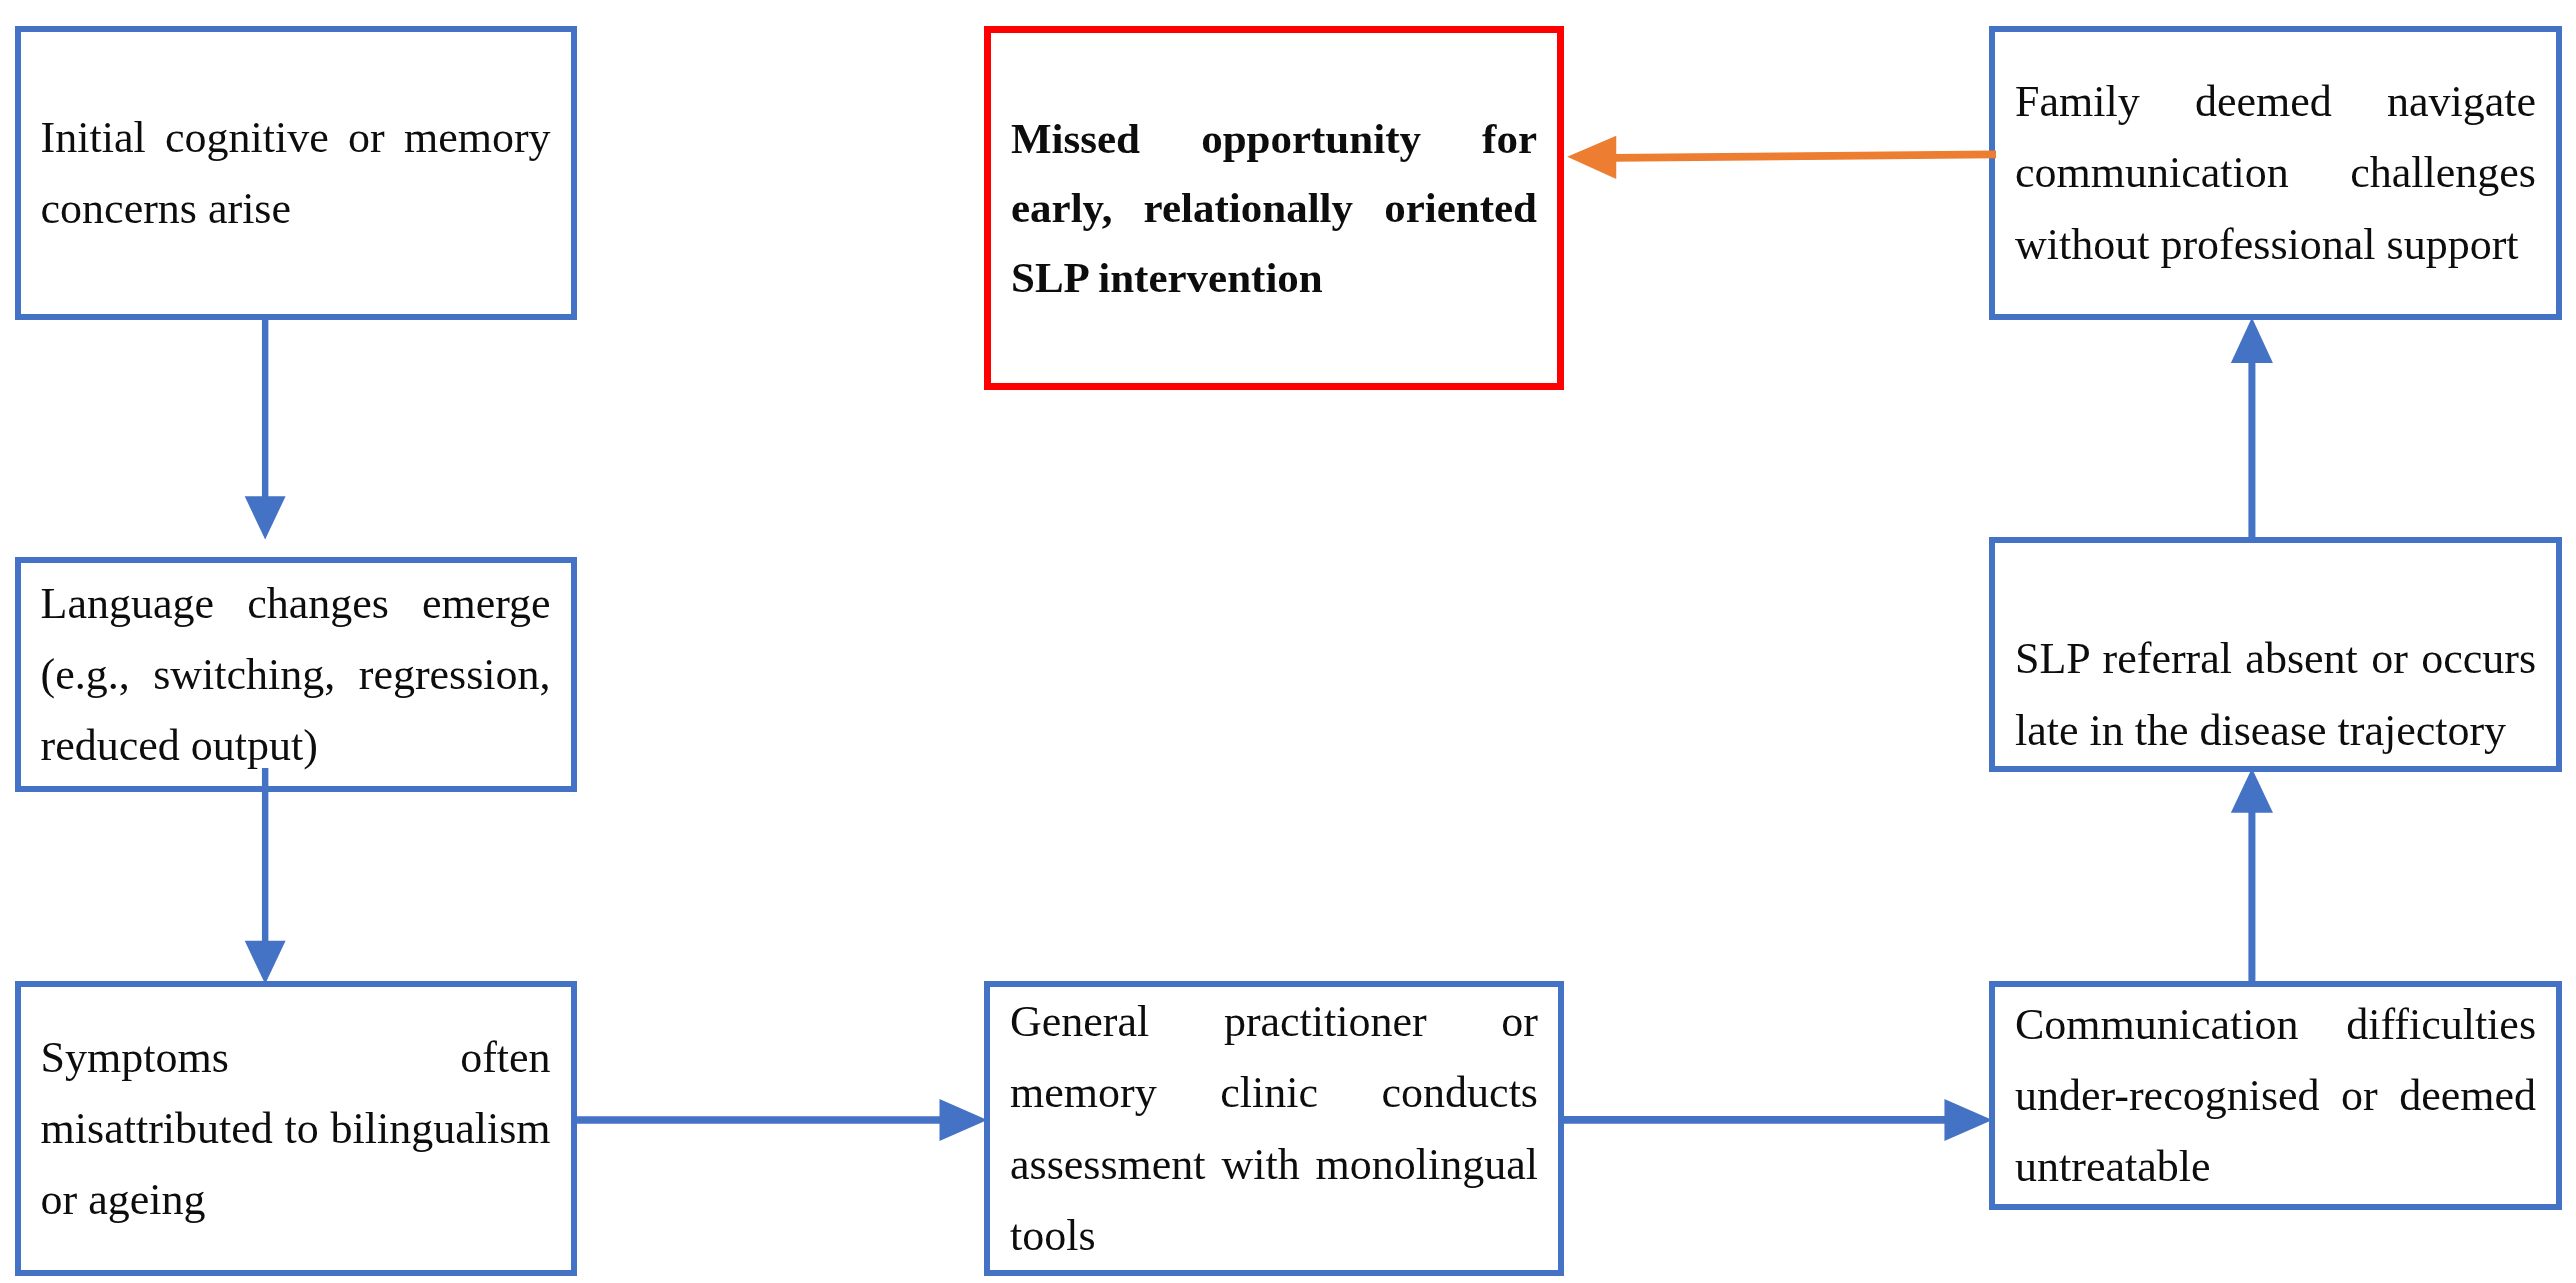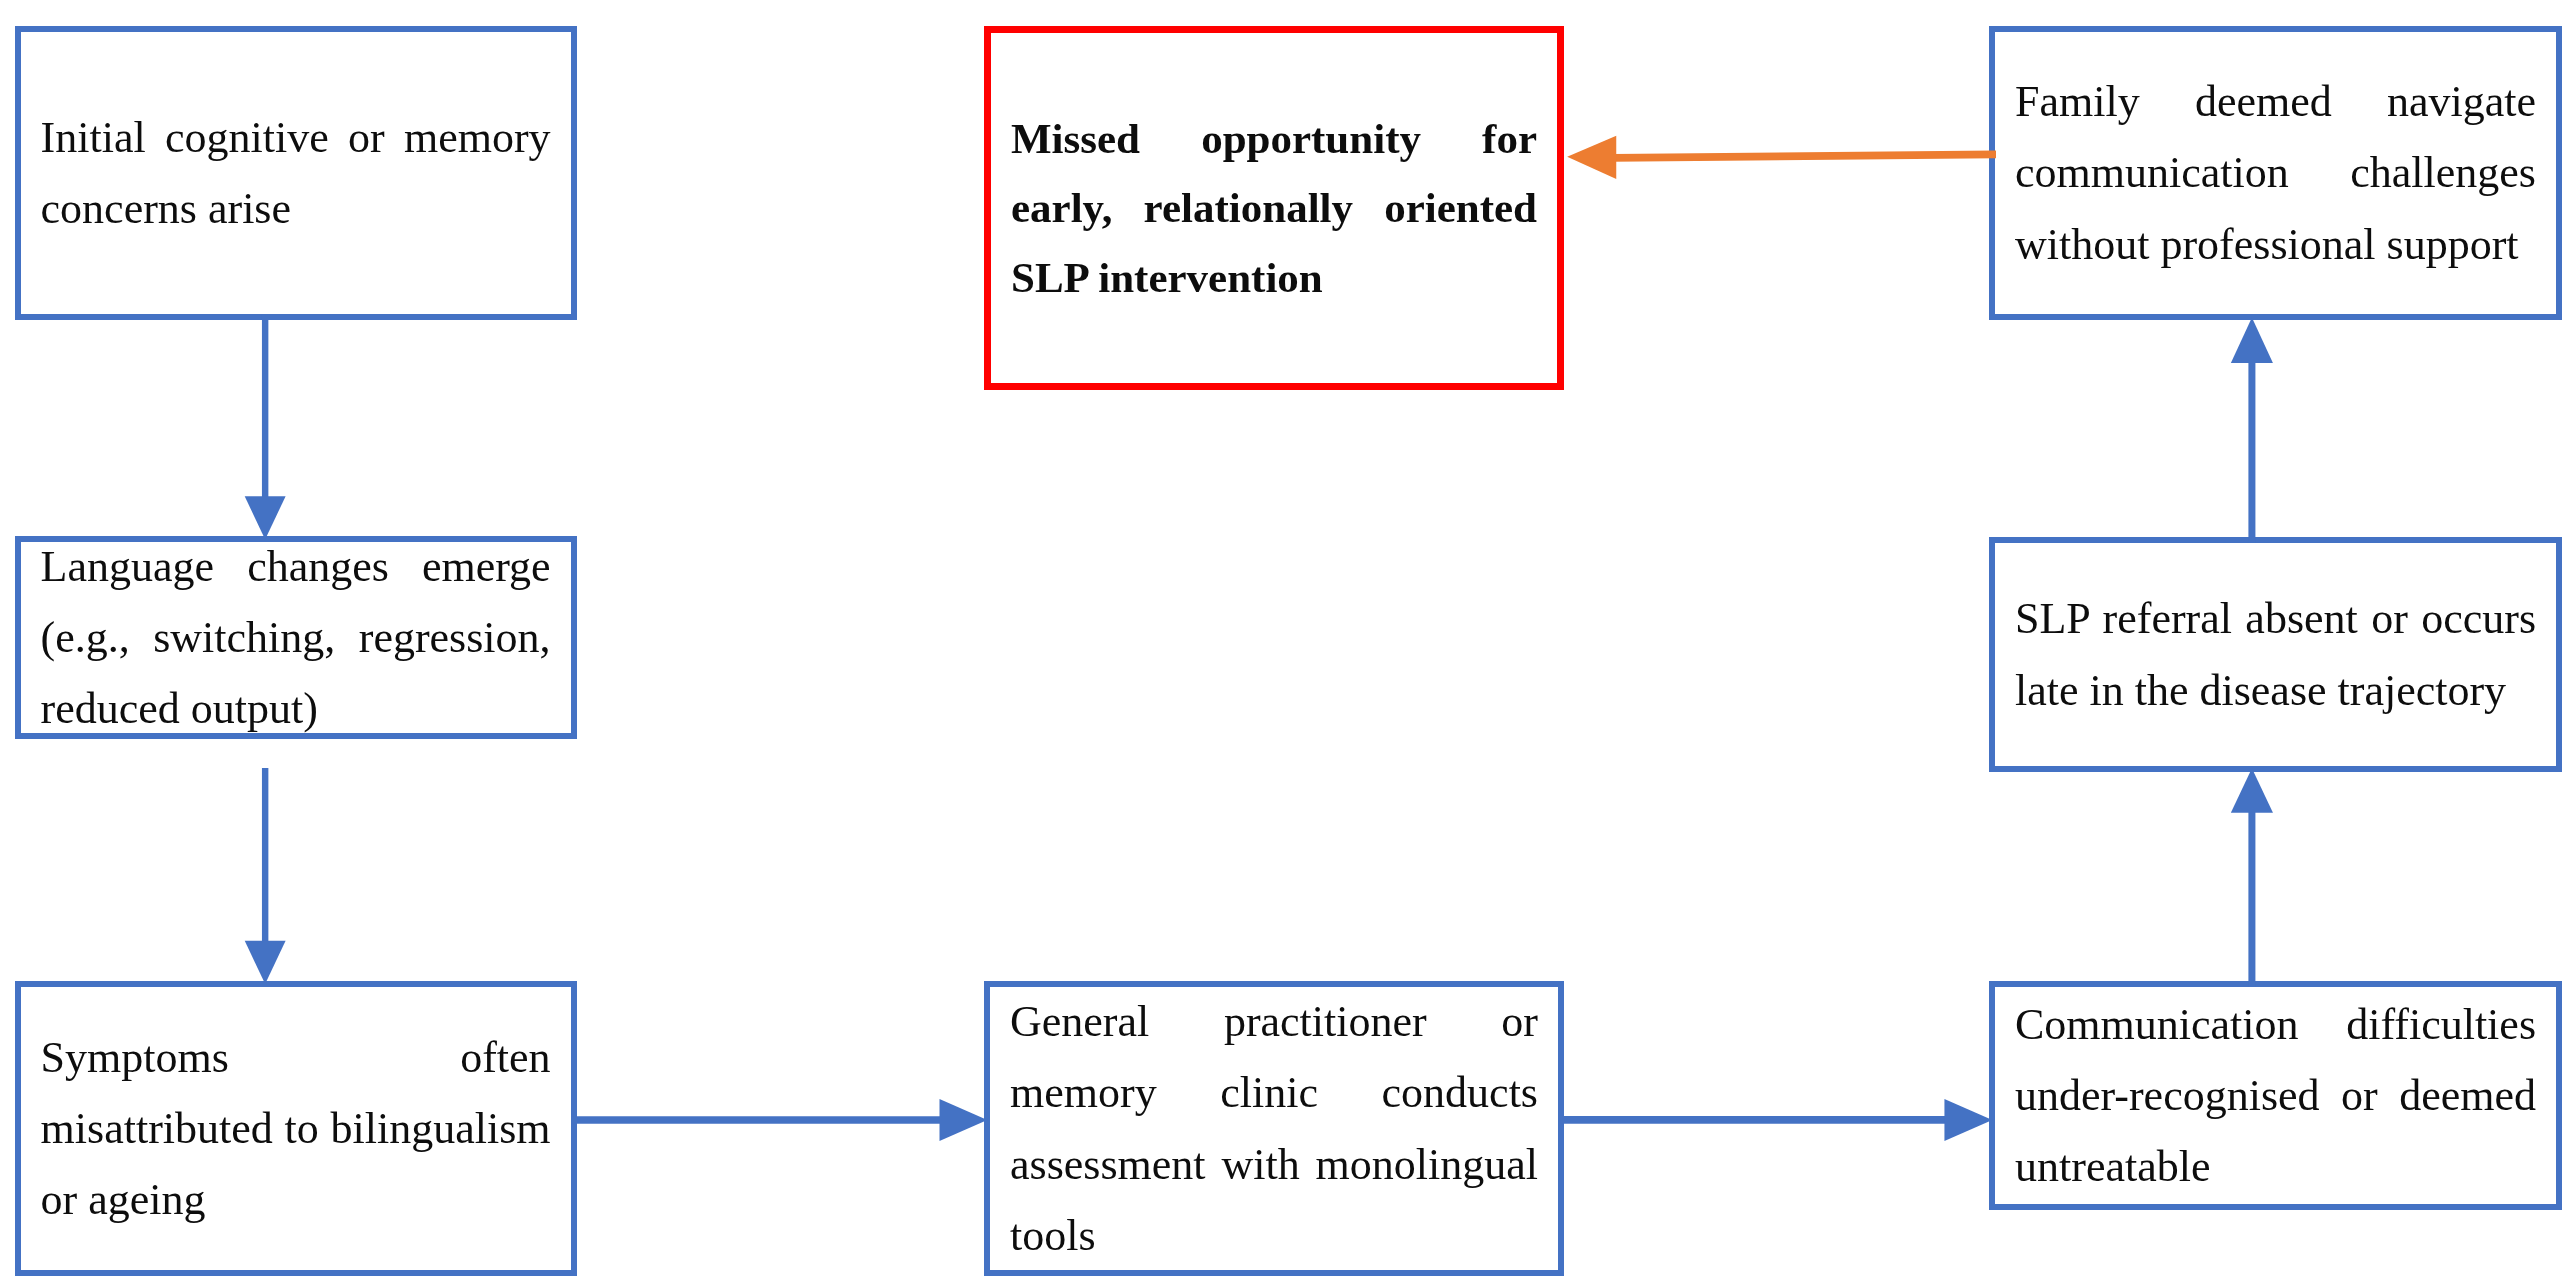--- a/index.html
+++ b/index.html
@@ -37,28 +37,28 @@
     text-align-last: left;
     hyphens: none;
   }
   .node.red .node-text {
     font-weight: bold;
     font-size: 43px;
   }
 
   
   #node-initial-concerns   { left:14.6px;   top:26px;   width:562px;  height:294px; }
-  #node-language-changes   { left:14.6px;   top:536px;  width:562px;  height:203px; }
+  #node-language-changes   { left:14.6px;   top:557px;  width:562px;  height:235px; }
   #node-symptoms-misattr   { left:14.6px;   top:981px; width:562px;  height:295px; }
 
   #node-missed-opportunity { left:984px; top:26px;   width:580px;  height:364px; }
   #node-gp-assessment      { left:984px; top:981px; width:580px;  height:295px; }
 
   #node-family-carers      { left:1989px; top:26px;   width:573px;  height:294px; }
-  #node-slp-referral       { left:1989px; top:537px;  width:573px;  height:235px; }
+  #node-slp-referral       { left:1989px; top:537px;  width:573px;  height:235px;align-items:flex-end; }
   #node-comm-difficulties  { left:1989px; top:981px; width:573px;  height:229px; }
 
   
   .conn {
     position: absolute;
     overflow: visible;
   }
   .conn svg { display: block; overflow: visible; }
 
   #conn-initial-to-language   { left:233px;  top:315px;  width:76px; height:228px; }

